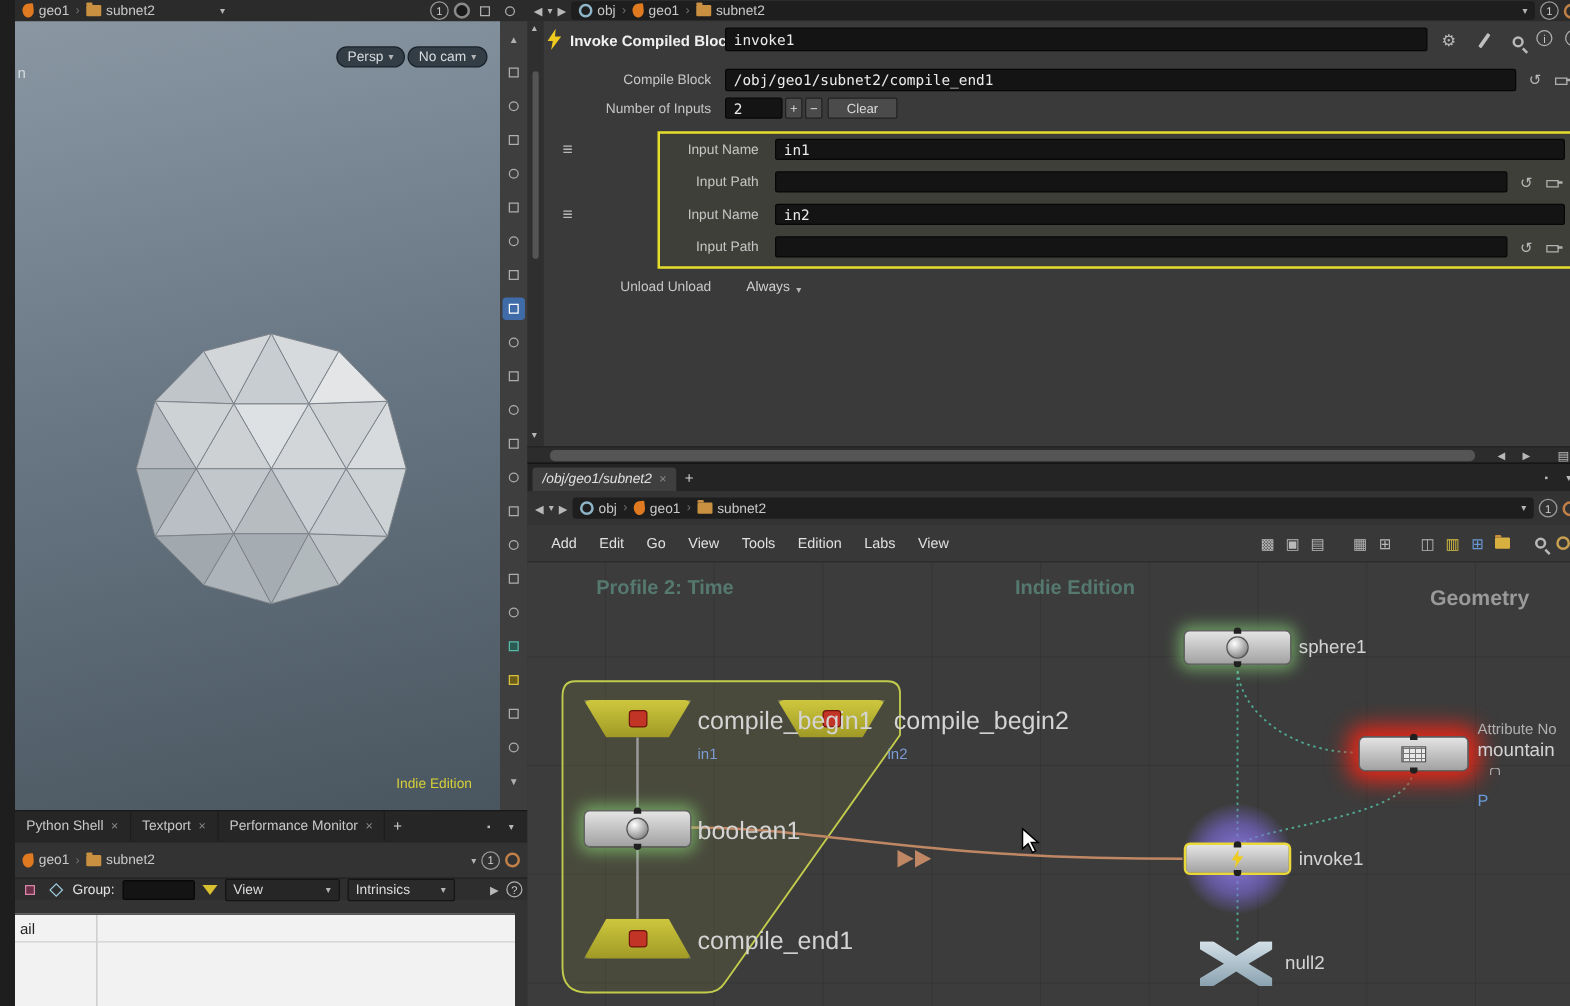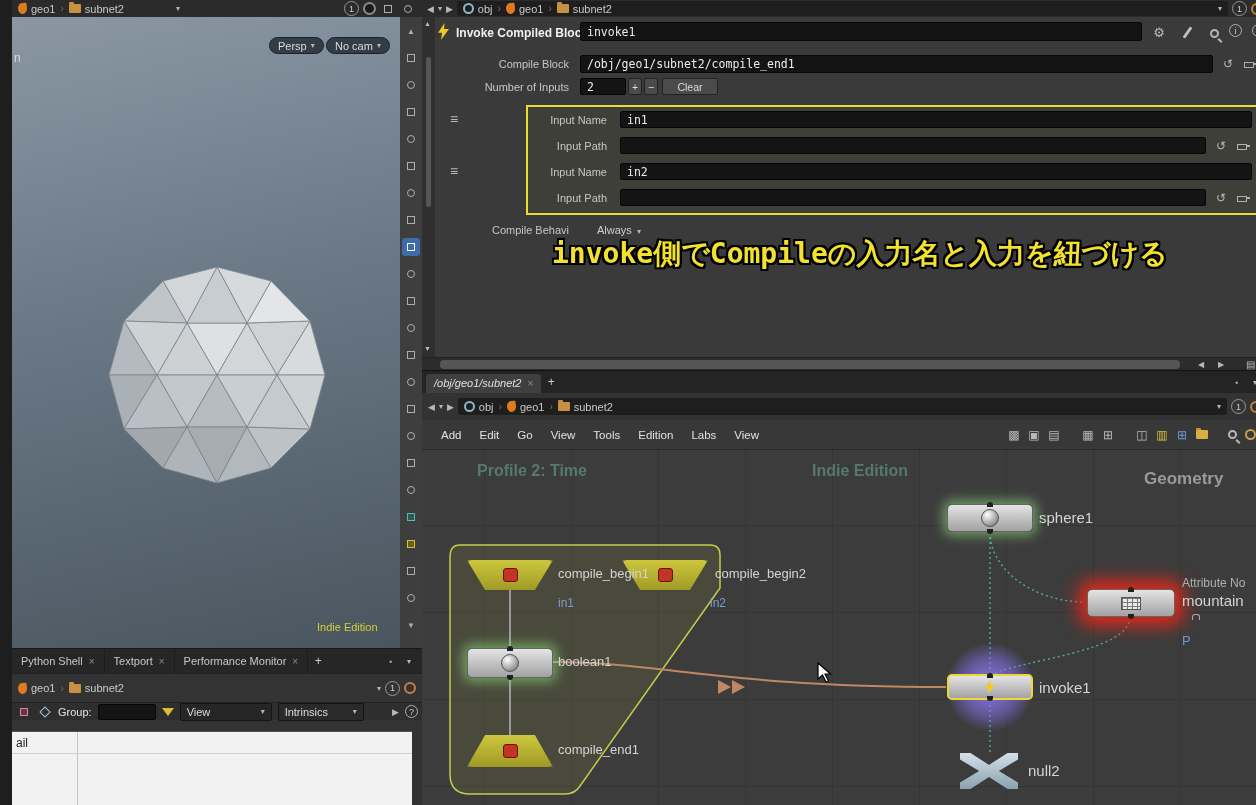--- a/index.html
+++ b/index.html
@@ -54,21 +54,21 @@
         background:radial-gradient(circle at 35% 30%,#fff,#9c9c9c 65%,#5f5f5f);}
   .redbox{width:15px;height:14px;background:#c23426;border:1px solid #6e140c;border-radius:3px;}
   .mgrid{width:20px;height:13px;border:1px solid #555;background-color:#e9e9e9;
         background-image:repeating-linear-gradient(#777 0 1px,transparent 1px 4px),
         repeating-linear-gradient(90deg,#777 0 1px,transparent 1px 5px);}
   .bolt{width:13px;height:17px;background:#eecb1e;
         clip-path:polygon(58% 0,8% 58%,40% 58%,30% 100%,92% 36%,54% 36%);}
   .xnode{clip-path:polygon(0 0,18% 0,50% 33%,82% 0,100% 0,100% 18%,67% 50%,100% 82%,
          100% 100%,82% 100%,50% 67%,18% 100%,0 100%,0 82%,33% 50%,0 18%);
          background:linear-gradient(#d3e0e8,#8aa2b0);}
-  .nlabel{position:absolute;font-size:13px;color:#d4d4d4;white-space:nowrap;z-index:3;}
+  .nlabel{position:absolute;font-size:20px;color:#d4d4d4;white-space:nowrap;z-index:3;}
   .portlabel{position:absolute;font-size:12px;color:#7a9cd4;z-index:3;}
   .bgword{position:absolute;font-size:16px;color:#55796f;font-weight:bold;}
   .conn:before{content:"";position:absolute;top:-3px;left:50%;margin-left:-3px;width:6px;
                height:5px;background:#202020;border-radius:3px 3px 0 0;}
   .conn:after{content:"";position:absolute;bottom:-3px;left:50%;margin-left:-3px;width:6px;
               height:5px;background:#202020;border-radius:0 0 3px 3px;}
   .lockicon{width:9px;height:7px;background:#a8a8a8;border-radius:1px;position:relative;}
   .lockicon:before{content:"";position:absolute;top:-4px;left:1.5px;width:6px;height:5px;
               border:1.5px solid #a8a8a8;border-bottom:none;border-radius:3px 3px 0 0;}
   .mag{width:9px;height:9px;border:2px solid #b8b8b8;border-radius:50%;position:relative;}
@@ -353,25 +353,24 @@
     <span class="label abs" style="left:108px;top:149px;width:77px;">Input Name</span>
     <div class="field abs" style="left:198px;top:146px;width:632px;height:17px;">in2</div>
 
     <span class="label abs" style="left:108px;top:175px;width:77px;">Input Path</span>
     <div class="field abs" style="left:198px;top:172px;width:586px;height:17px;"></div>
     <span class="ic abs" style="left:790px;top:172px;width:18px;height:17px;font-size:12px;">↺</span>
     <span class="ic abs" style="left:814px;top:175px;">
         <span class="plug"></span>
       </span>
 
-    <span class="label abs" style="left:0;top:207px;width:147px;">Compile Behavi</span>
+    <span class="label abs" style="left:0;top:207px;width:147px;">Unload Unload</span>
     <span class="abs" style="left:175px;top:207px;color:#cfcfcf;">Always</span>
     <span class="caret abs" style="left:215px;top:210px;">▾</span>
 
-    <span class="caption" style="left:130px;top:218px;">invoke側でCompileの入力名と入力を紐づける</span>
 
     <div class="abs" style="left:0;top:340px;width:846px;height:13px;background:#2c2c2c;border-top:1px solid #222;">
       <div class="abs" style="left:18px;top:2px;width:740px;height:9px;background:#555;border-radius:4px;"></div>
       <span class="ic abs" style="left:776px;top:2px;font-size:8px;">◀</span>
       <span class="ic abs" style="left:796px;top:2px;font-size:8px;">▶</span>
       <span class="ic abs" style="left:824px;top:1px;font-size:10px;">▤</span>
     </div>
   </div>
 
   <div class="abs flex" style="left:410px;top:370px;width:846px;height:23px;background:#242424;border-top:1px solid #111;padding:0 4px;">

